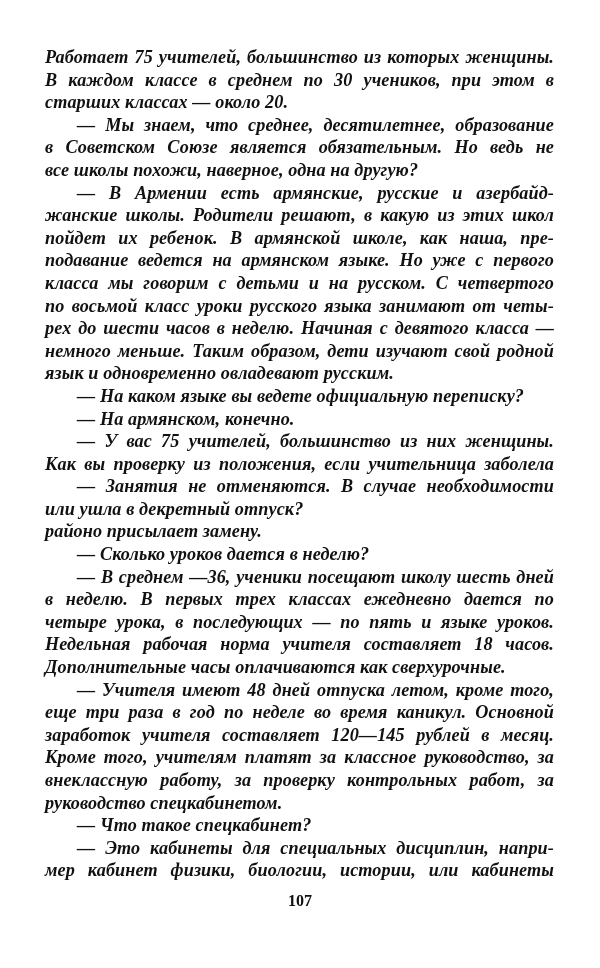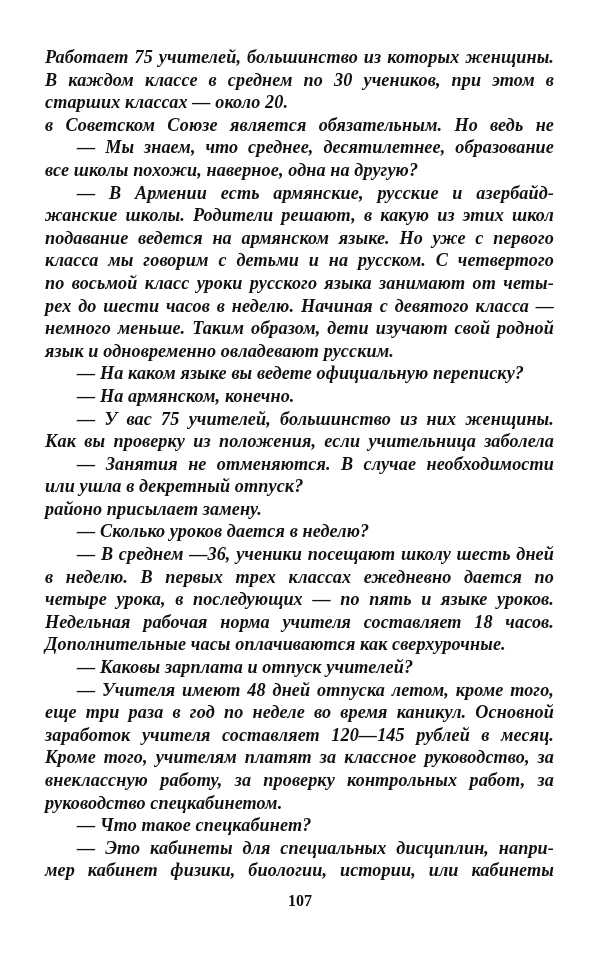--- a/index.html
+++ b/index.html
@@ -51,45 +51,45 @@
       color: #111111;
     }
   </style>
 </head>
 <body>
 
 <div class="page" id="page-body">
     <span class="line">Работает 75 учителей, большинство из которых женщины.</span>
     <span class="line">В каждом классе в среднем по 30 учеников, при этом в</span>
     <span class="line last">старших классах — около 20.</span>
+    <span class="line indent">— Мы знаем, что среднее, десятилетнее, образование</span>
     <span class="line">в Советском Союзе является обязательным. Но ведь не</span>
-    <span class="line indent">— Мы знаем, что среднее, десятилетнее, образование</span>
     <span class="line last">все школы похожи, наверное, одна на другую?</span>
     <span class="line indent">— В Армении есть армянские, русские и азербайд-</span>
     <span class="line">жанские школы. Родители решают, в какую из этих школ</span>
+    <span class="line">пойдет их ребенок. В армянской школе, как наша, пре-</span>
     <span class="line">подавание ведется на армянском языке. Но уже с первого</span>
     <span class="line">класса мы говорим с детьми и на русском. С четвертого</span>
     <span class="line">по восьмой класс уроки русского языка занимают от четы-</span>
     <span class="line">рех до шести часов в неделю. Начиная с девятого класса —</span>
     <span class="line">немного меньше. Таким образом, дети изучают свой родной</span>
     <span class="line last">язык и одновременно овладевают русским.</span>
     <span class="line indent last">— На каком языке вы ведете официальную переписку?</span>
     <span class="line indent last">— На армянском, конечно.</span>
     <span class="line indent">— У вас 75 учителей, большинство из них женщины.</span>
     <span class="line">Как вы проверку из положения, если учительница заболела</span>
     <span class="line indent">— Занятия не отменяются. В случае необходимости</span>
     <span class="line last">или ушла в декретный отпуск?</span>
     <span class="line last">районо присылает замену.</span>
     <span class="line indent last">— Сколько уроков дается в неделю?</span>
     <span class="line indent">— В среднем —36, ученики посещают школу шесть дней</span>
     <span class="line">в неделю. В первых трех классах ежедневно дается по</span>
     <span class="line">четыре урока, в последующих — по пять и языке уроков.</span>
     <span class="line">Недельная рабочая норма учителя составляет 18 часов.</span>
     <span class="line last">Дополнительные часы оплачиваются как сверхурочные.</span>
-    <span class="line indent last">— Каковы зарплата и отпуск учителей?</span>
     <span class="line indent">— Учителя имеют 48 дней отпуска летом, кроме того,</span>
     <span class="line">еще три раза в год по неделе во время каникул. Основной</span>
     <span class="line">заработок учителя составляет 120—145 рублей в месяц.</span>
     <span class="line">Кроме того, учителям платят за классное руководство, за</span>
     <span class="line">внеклассную работу, за проверку контрольных работ, за</span>
     <span class="line last">руководство спецкабинетом.</span>
     <span class="line indent last">— Что такое спецкабинет?</span>
     <span class="line indent">— Это кабинеты для специальных дисциплин, напри-</span>
     <span class="line">мер кабинет физики, биологии, истории, или кабинеты</span>
   </div>

